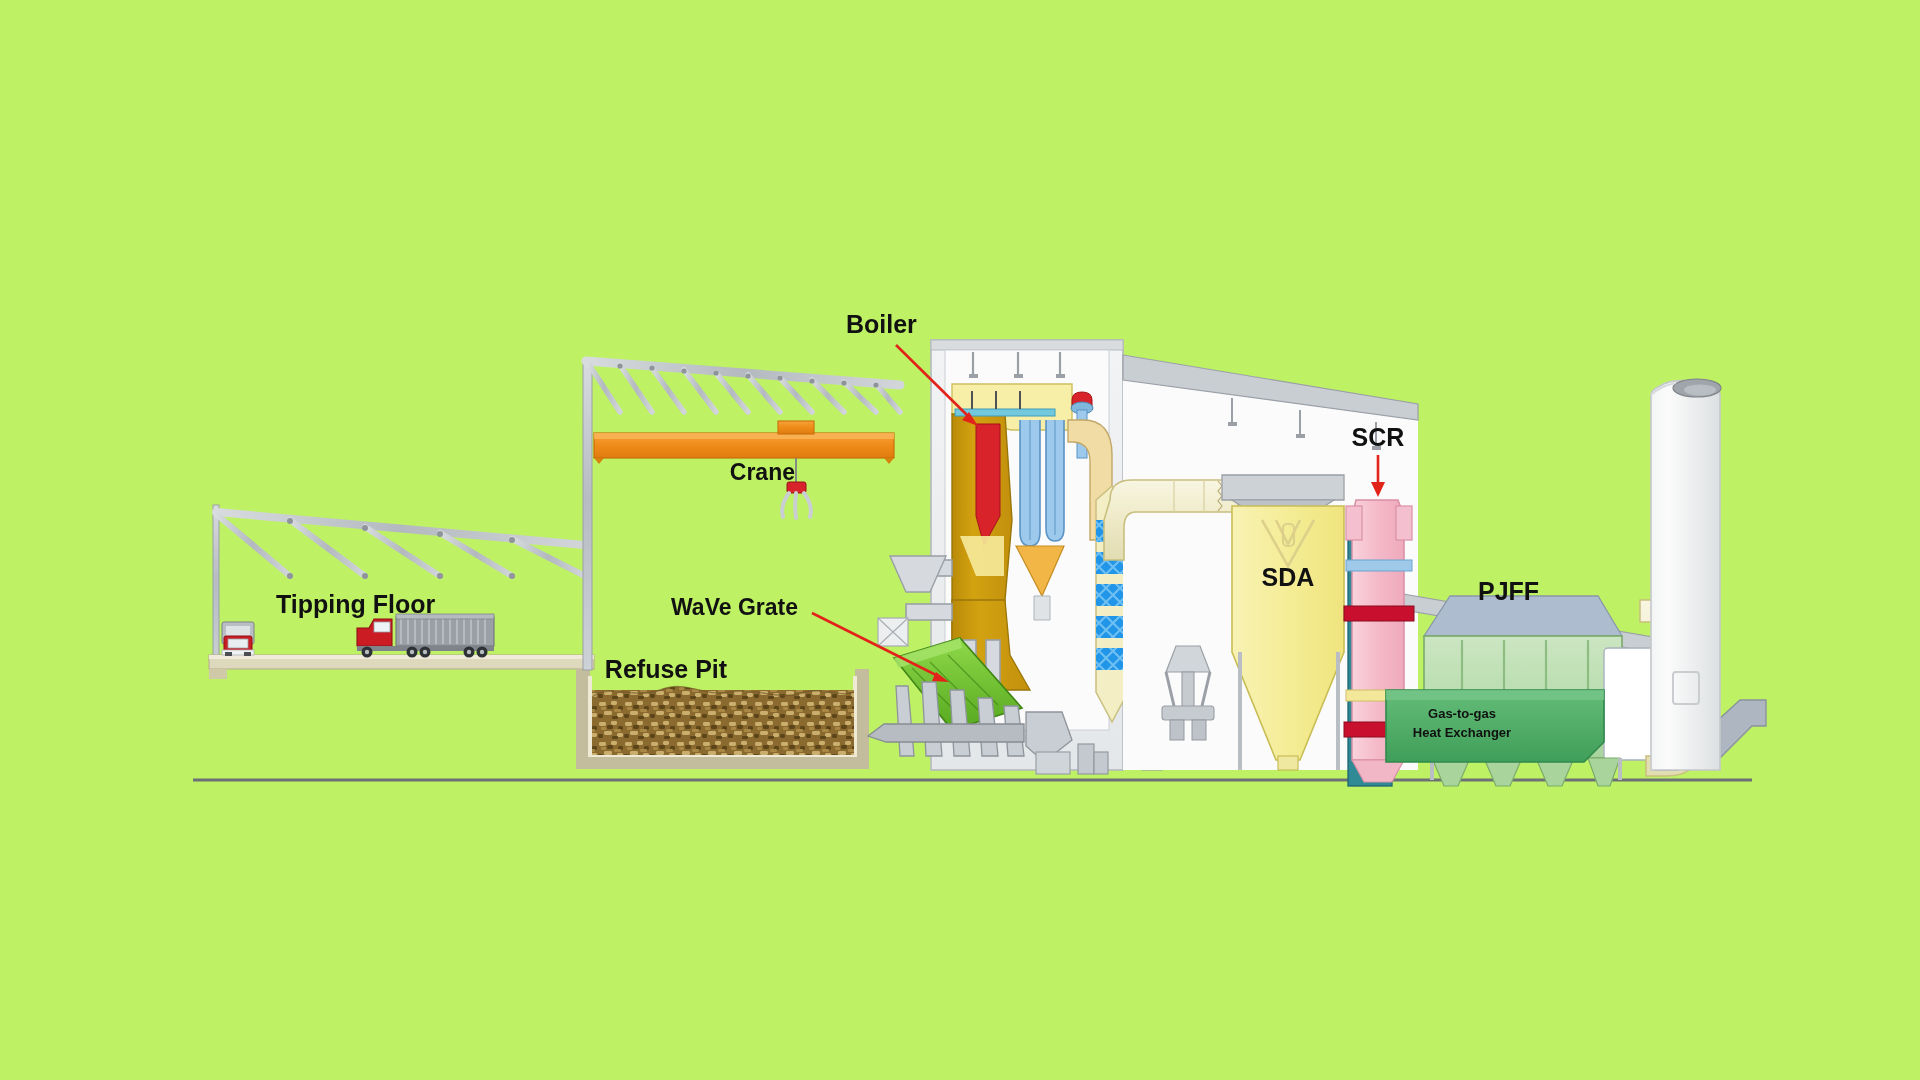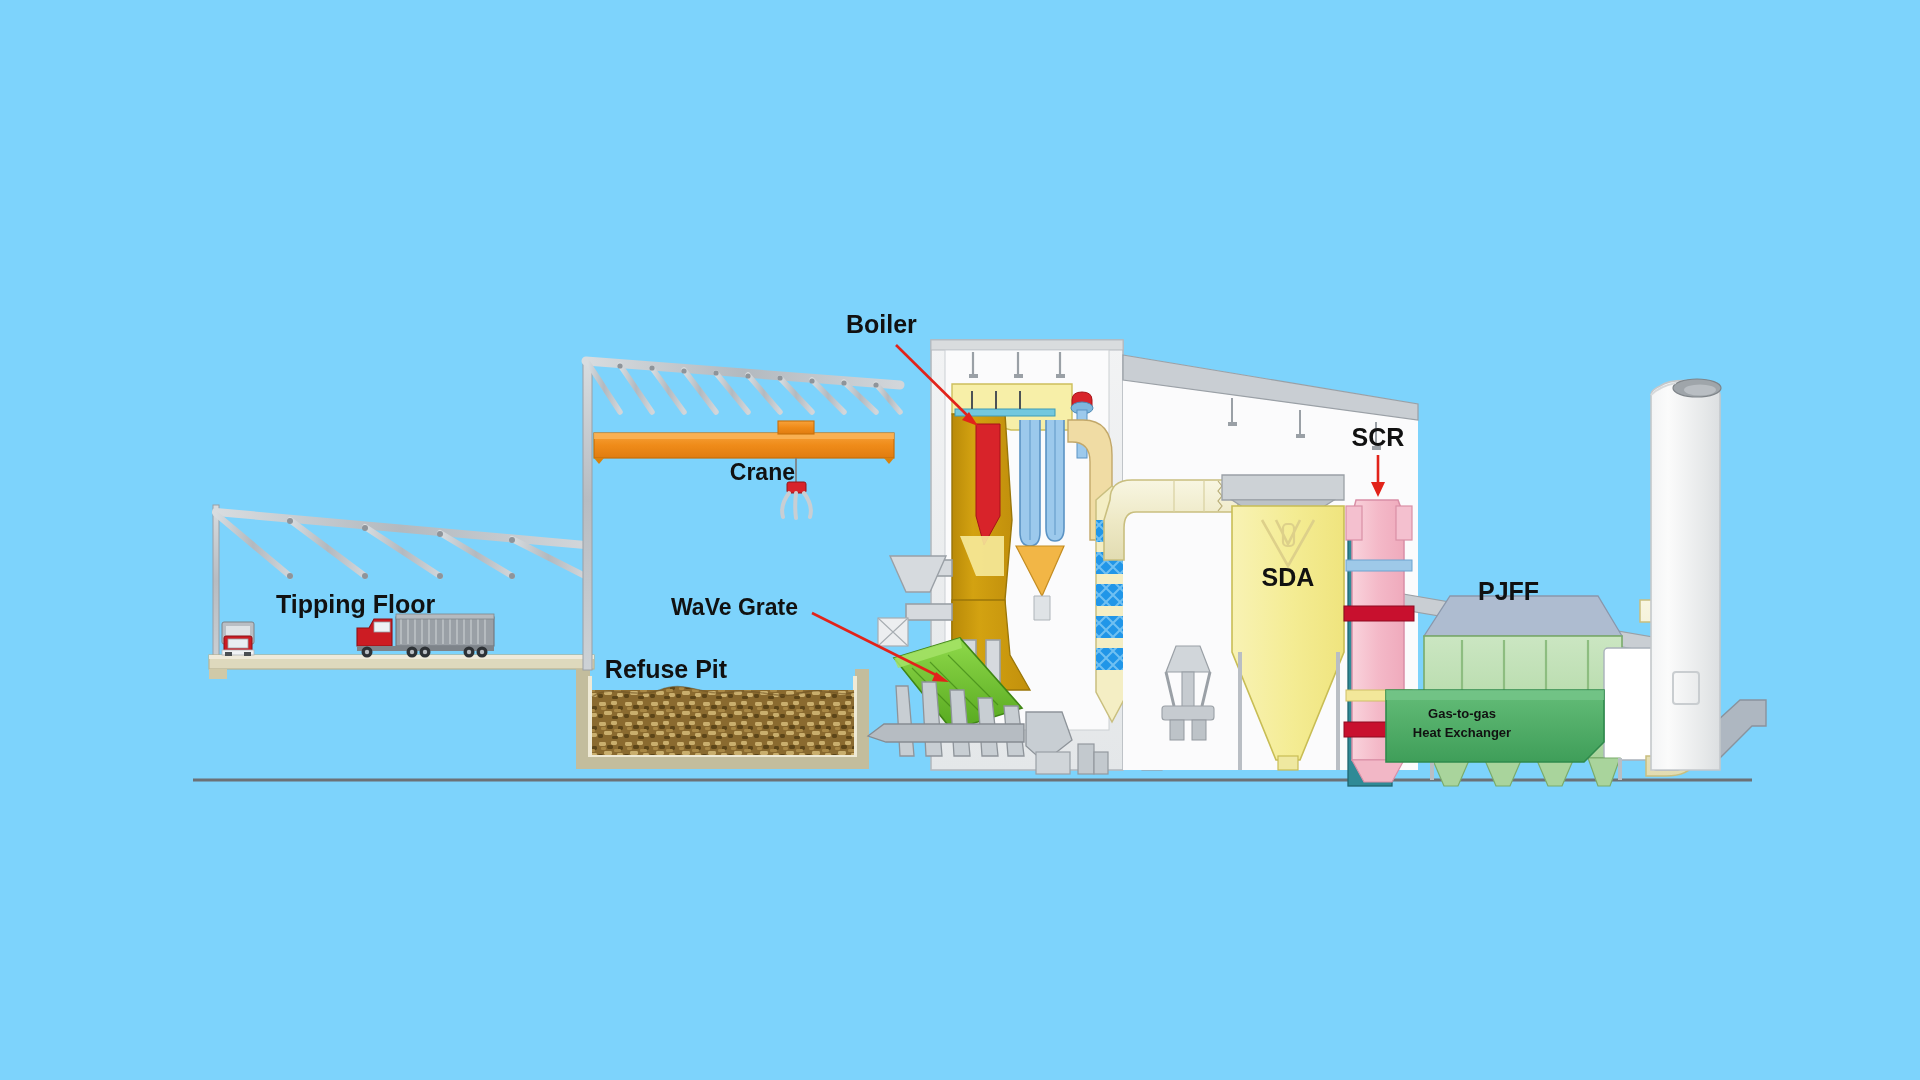--- a/index.html
+++ b/index.html
@@ -1,18 +1,18 @@
 <!DOCTYPE html>
 <html><head>
 <meta charset="utf-8">
 <style>
   html,body{margin:0;padding:0;background:#ffffff;}
   body{width:1920px;height:1080px;overflow:hidden;
        font-family:"Liberation Sans",sans-serif;}
-  #stage{position:relative;width:1920px;height:1080px;background:#7dd3fc;}
+  #stage{position:relative;width:1920px;height:1080px;background:#bef264;}
   svg#diagram{position:absolute;left:0;top:0;width:1920px;height:1080px;display:block;}
   .lbl{font-family:"Liberation Sans",sans-serif;font-weight:bold;fill:#111111;}
   .lbl-lg{font-size:25px;}
   .lbl-md{font-size:23px;}
   .lbl-sm{font-size:13px;}
   .leader{stroke:#e2231a;stroke-width:2.6;fill:none;}
   .leadhead{fill:#e2231a;}
 </style>
 </head>
 <body>

